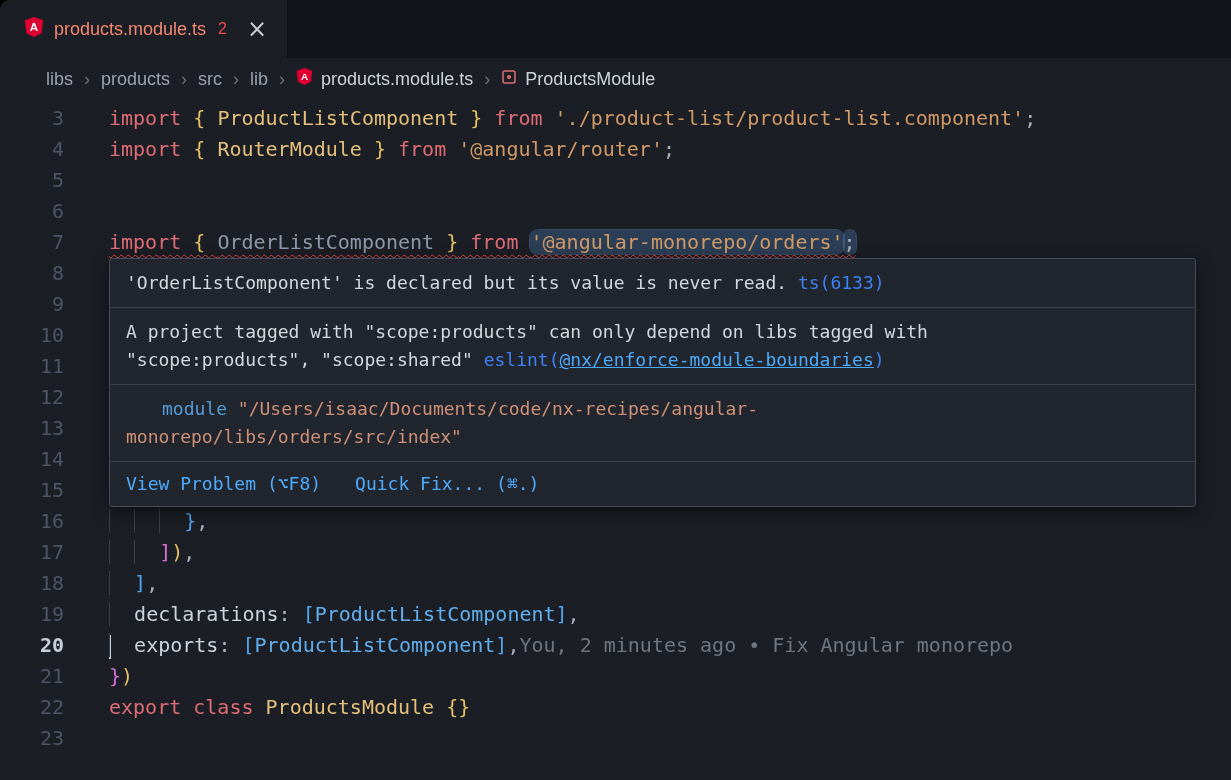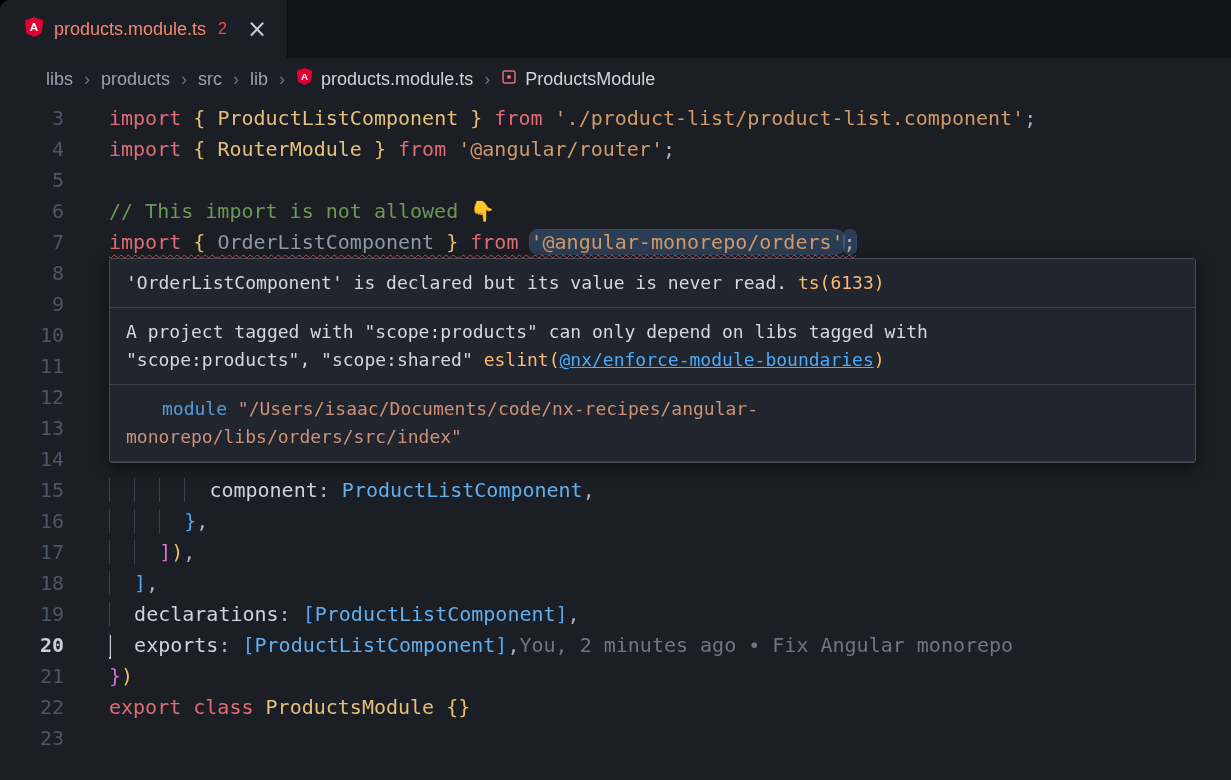--- a/index.html
+++ b/index.html
@@ -40,21 +40,21 @@
   .tok-guide{border-left:1px solid #3a414e;}
   .wavy{text-decoration-line:underline;text-decoration-style:wavy;text-decoration-color:#f14c4c;text-decoration-thickness:1px;text-underline-offset:5px;text-decoration-skip-ink:none;}
   .hlbox{background:rgba(70,110,160,.4);box-shadow:0 0 0 1px rgba(110,150,200,.35);border-radius:8px;}
   .cursor{display:inline-block;width:2px;height:24px;background:#c8d2dc;vertical-align:middle;margin-right:-2px;}
 
   
   .hover{position:absolute;left:109px;right:35px;top:158px;background:#21252d;border:1px solid #454b58;border-radius:3px;
          box-shadow:0 4px 16px rgba(0,0,0,.55);font:18px/28px "DejaVu Sans Mono","DejaVu Sans",monospace;color:#d4d8de;z-index:10;}
   .hv-sec{padding:10px 16px;}
   .hv-div{height:1px;background:#3a404c;}
-  .src{color:#fdba74;}
+  .src{color:#3b82f6;}
   .hv-link{color:#4daafc;text-decoration:underline;cursor:pointer;}
   .hv-kw{color:#569cd6;margin-right:.6em;margin-left:36px;}
   .hv-str{color:#ce9178;}
   .hv-actions{padding:8px 16px;display:flex;gap:34px;}
   .hv-action{color:#4daafc;cursor:pointer;}
 </style>
 </head>
 <body>
 
 <div class="window">
@@ -112,21 +112,20 @@
         <div class="line">
           <span class="ln">4</span>
           <span class="lc"><span class="tok-kw">import </span><span class="tok-br1">{ </span><span class="tok-cls">RouterModule</span><span class="tok-br1"> }</span><span class="tok-kw"> from </span><span class="tok-str">'@angular/router'</span><span class="tok-pun">;</span></span>
         </div>
         <div class="line">
           <span class="ln">5</span>
           <span class="lc"></span>
         </div>
         <div class="line">
           <span class="ln">6</span>
-          <span class="lc"><span class="tok-cmt">// This import is not allowed 👇</span></span>
         </div>
         <div class="line">
           <span class="ln">7</span>
           <span class="lc"><span class="tok-kw wavy">import </span><span class="tok-br1 wavy">{ </span><span class="tok-unused wavy">OrderListComponent</span><span class="tok-br1 wavy"> }</span><span class="tok-kw wavy"> from </span><span class="tok-str wavy hlbox">'@angular-monorepo/orders'</span><span class="tok-pun wavy hlbox">;</span></span>
         </div>
         <div class="line">
           <span class="ln">8</span>
           <span class="lc"></span>
         </div>
         <div class="line">
@@ -206,16 +205,20 @@
       <div class="hv-div"></div>
       <div class="hv-sec">
         <div>
           <span class="hv-kw">module</span><span class="hv-str">"/Users/isaac/Documents/code/nx-recipes/angular-</span>
         </div>
         <div>
           <span class="hv-str">monorepo/libs/orders/src/index"</span>
         </div>
       </div>
       <div class="hv-div"></div>
+      <div class="hv-actions">
+        <a class="hv-action">View Problem (⌥F8)</a>
+        <a class="hv-action">Quick Fix... (⌘.)</a>
+      </div>
     </div>
   </div>
 
 </div>
 
 </body></html>

